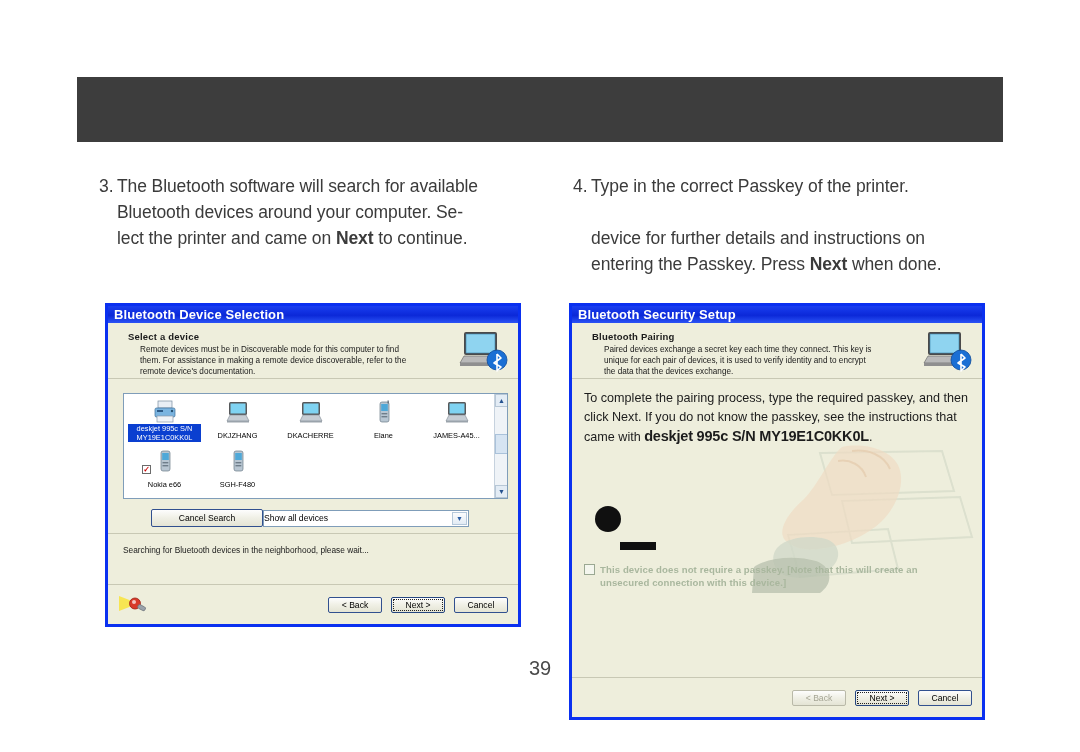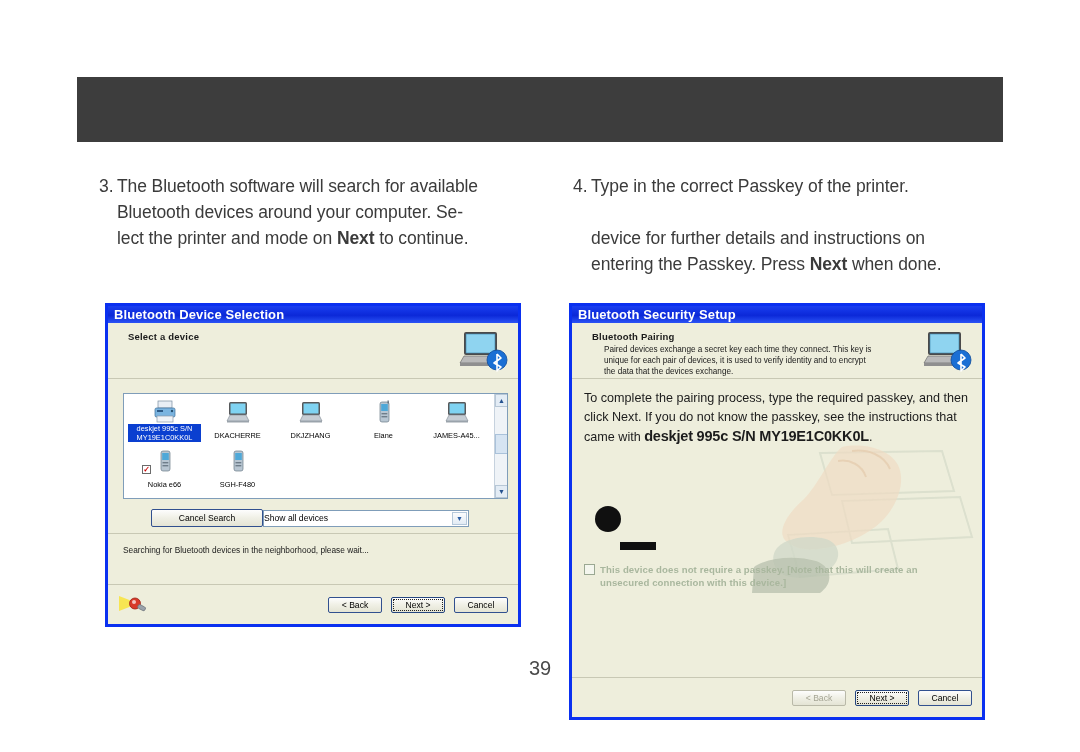--- a/index.html
+++ b/index.html
@@ -365,21 +365,21 @@
 
 <div class="header-band"></div>
 
 <div class="instructions">
 
   <div class="instr-col">
     <div class="instr-num">3.</div>
     <div class="instr-text">
       <span>The Bluetooth software will search for available</span><br>
       <span>Bluetooth devices around your computer.  Se-</span><br>
-      <span>lect the printer and mode on </span><b>Next</b><span> to continue.</span>
+      <span>lect the printer and came on </span><b>Next</b><span> to continue.</span>
     </div>
   </div>
 
   <div class="instr-col">
     <div class="instr-num">4.</div>
     <div class="instr-text">
       <span>Type in the correct Passkey of the printer.</span><br>
       <br>
       <span>device for further details and instructions on</span><br>
       <span>entering the Passkey.  Press </span><b>Next</b><span> when done.</span>
@@ -389,20 +389,21 @@
 </div>
 
 <div class="dialog" id="dlg-left">
 
   <div class="titlebar">Bluetooth Device Selection</div>
 
   <div class="dlg-body">
 
     <div class="wiz-head">
       <h4>Select a device</h4>
+      <p>Remote devices must be in Discoverable mode for this computer to find them. For assistance in making a remote device discoverable, refer to the remote device's documentation.</p>
 
       <span class="head-icon">
         <svg viewBox="0 0 52 44" width="52" height="44">
           <rect x="8" y="3" width="33" height="23" rx="2" fill="#4a4a4a"></rect>
           <rect x="10" y="5" width="29" height="19" fill="#8fd4f0"></rect>
           <rect x="10" y="5" width="29" height="19" fill="none" stroke="#3b7fa8" stroke-width="0.6"></rect>
           <polygon points="4,34 45,34 41,27 8,27" fill="#b9b9b9" stroke="#6d6d6d" stroke-width="0.7"></polygon>
           <polygon points="4,34 45,34 45,37 4,37" fill="#8f8f8f"></polygon>
           <circle cx="41" cy="31" r="10" fill="#1a6fd4"></circle>
           <circle cx="41" cy="31" r="10" fill="none" stroke="#0c4a9a" stroke-width="0.8"></circle>
@@ -429,33 +430,33 @@
 
         <div class="device">
           <div class="dev-ico">
             <svg viewBox="0 0 26 24" width="26" height="24">
               <rect x="4" y="2" width="18" height="13" rx="1.5" fill="#56585a"></rect>
               <rect x="5.5" y="3.5" width="15" height="10" fill="#7fd3f2"></rect>
               <polygon points="2,21 24,21 21,15 5,15" fill="#c6cdd4" stroke="#7d8790" stroke-width="0.6"></polygon>
               <polygon points="2,21 24,21 24,22.5 2,22.5" fill="#9aa3ab"></polygon>
             </svg>
           </div>
-          <span class="dev-label">DKACHERRE</span>
+          <span class="dev-label">DKJZHANG</span>
         </div>
 
         <div class="device">
           <div class="dev-ico">
             <svg viewBox="0 0 26 24" width="26" height="24">
               <rect x="4" y="2" width="18" height="13" rx="1.5" fill="#56585a"></rect>
               <rect x="5.5" y="3.5" width="15" height="10" fill="#7fd3f2"></rect>
               <polygon points="2,21 24,21 21,15 5,15" fill="#c6cdd4" stroke="#7d8790" stroke-width="0.6"></polygon>
               <polygon points="2,21 24,21 24,22.5 2,22.5" fill="#9aa3ab"></polygon>
             </svg>
           </div>
-          <span class="dev-label">DKJZHANG</span>
+          <span class="dev-label">DKACHERRE</span>
         </div>
 
         <div class="device">
           <div class="dev-ico">
             <svg viewBox="0 0 26 24" width="26" height="24">
               <rect x="9" y="2" width="9" height="20" rx="2" fill="#b8c6d2" stroke="#6c7b88" stroke-width="0.7"></rect>
               <rect x="10.2" y="4" width="6.6" height="7" fill="#4fa8d8"></rect>
               <rect x="10.5" y="13" width="5.8" height="1.4" fill="#6e7d8a"></rect>
               <rect x="10.5" y="16" width="5.8" height="1.4" fill="#6e7d8a"></rect>
               <rect x="16.5" y="0.5" width="1.3" height="3" fill="#5c6a76"></rect>

